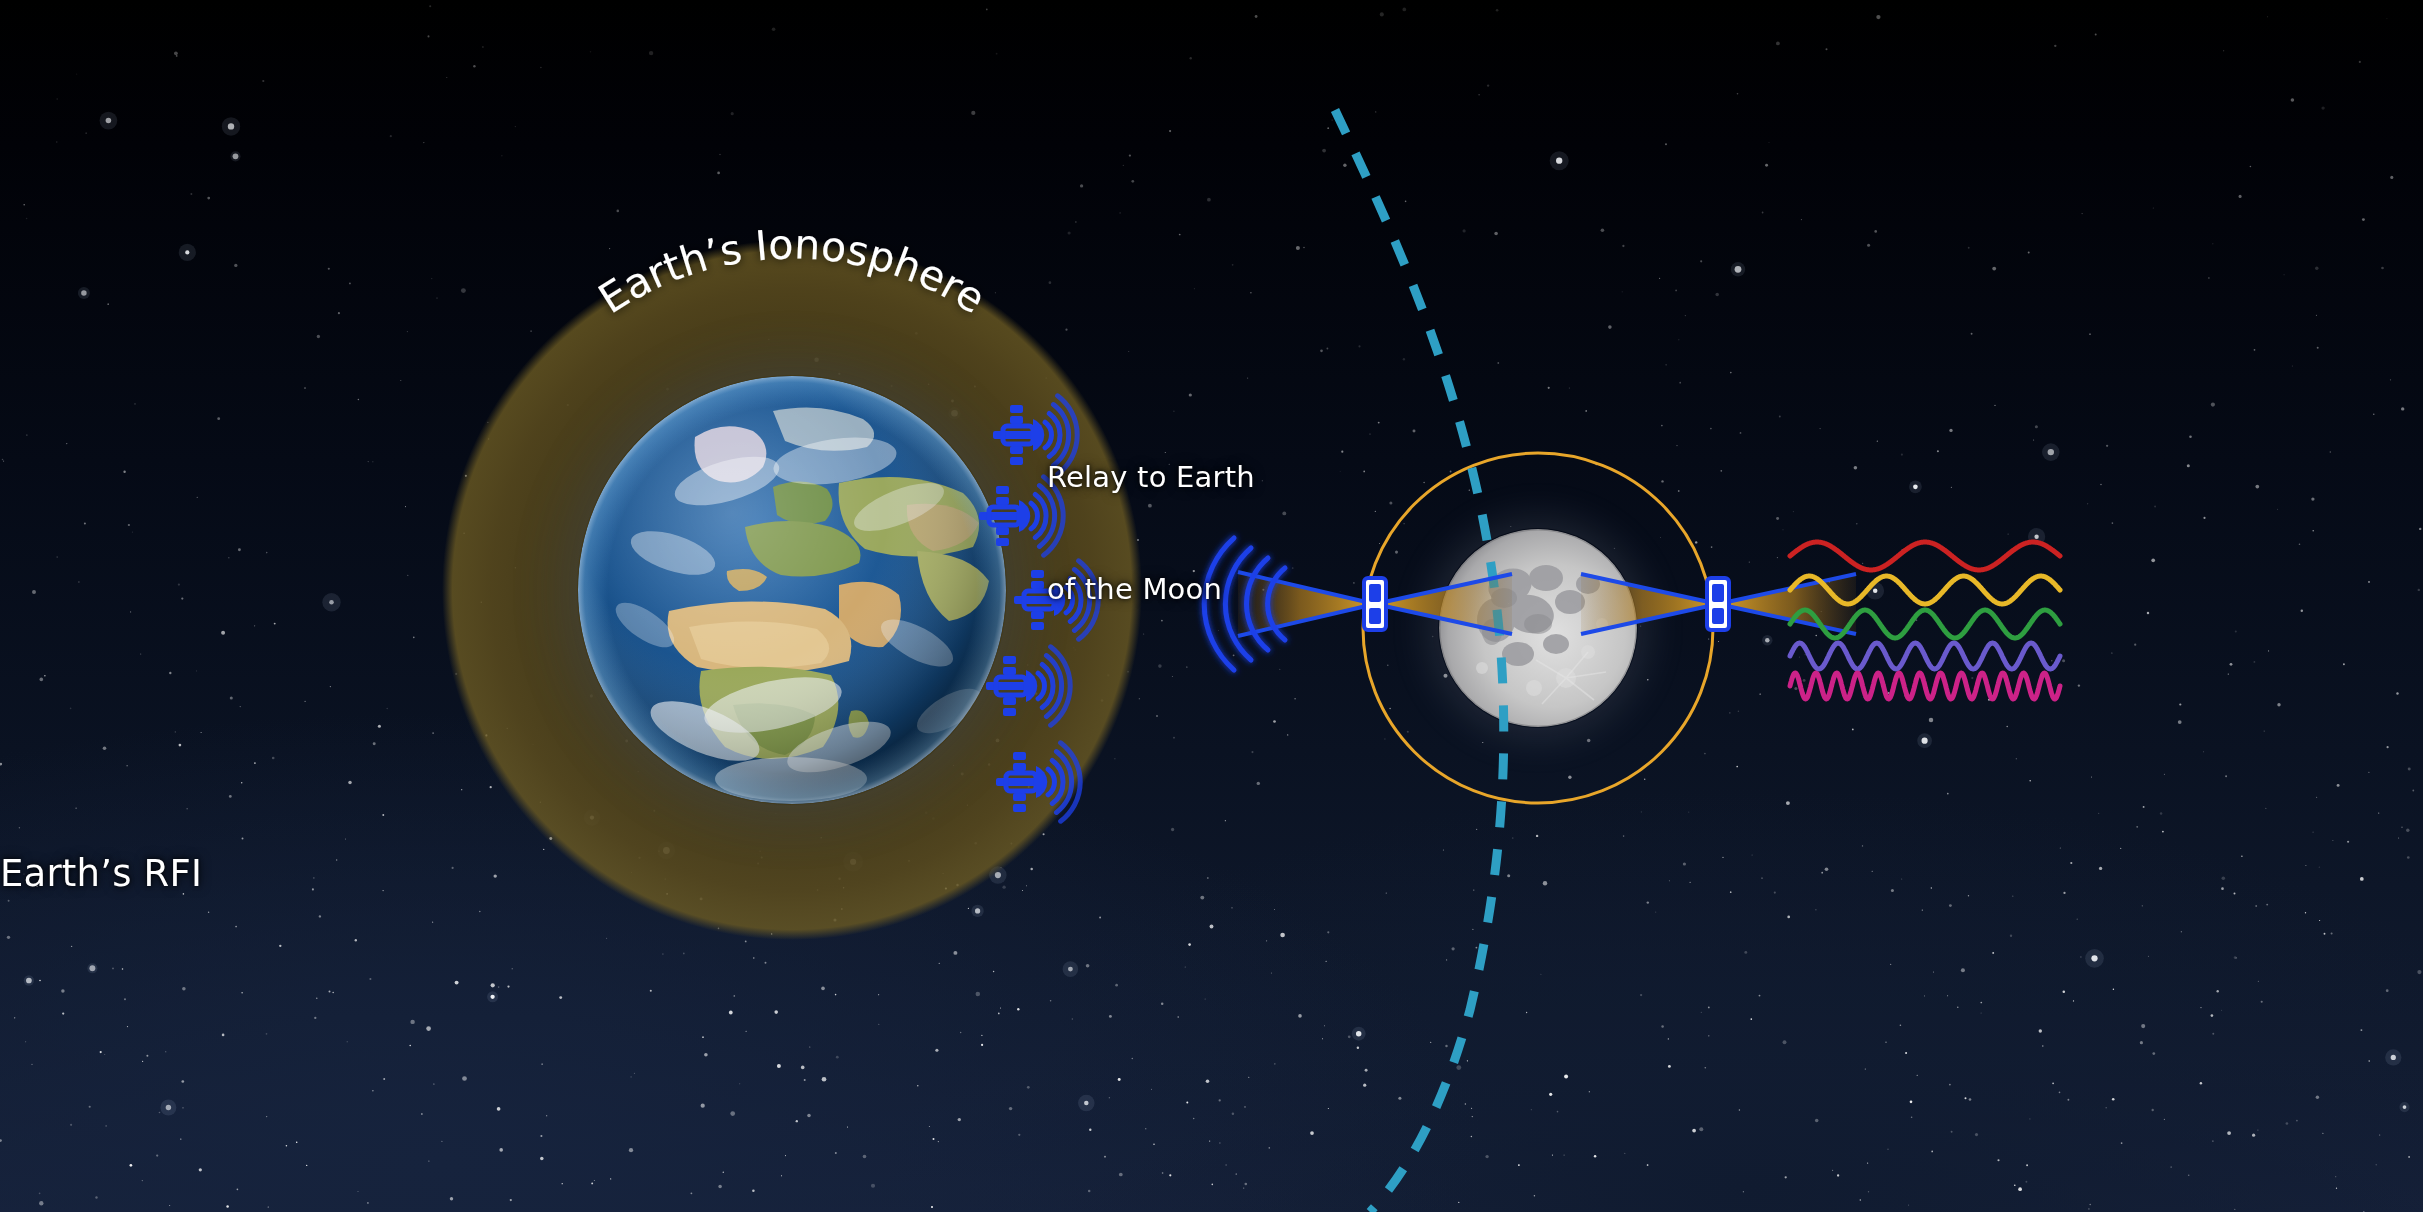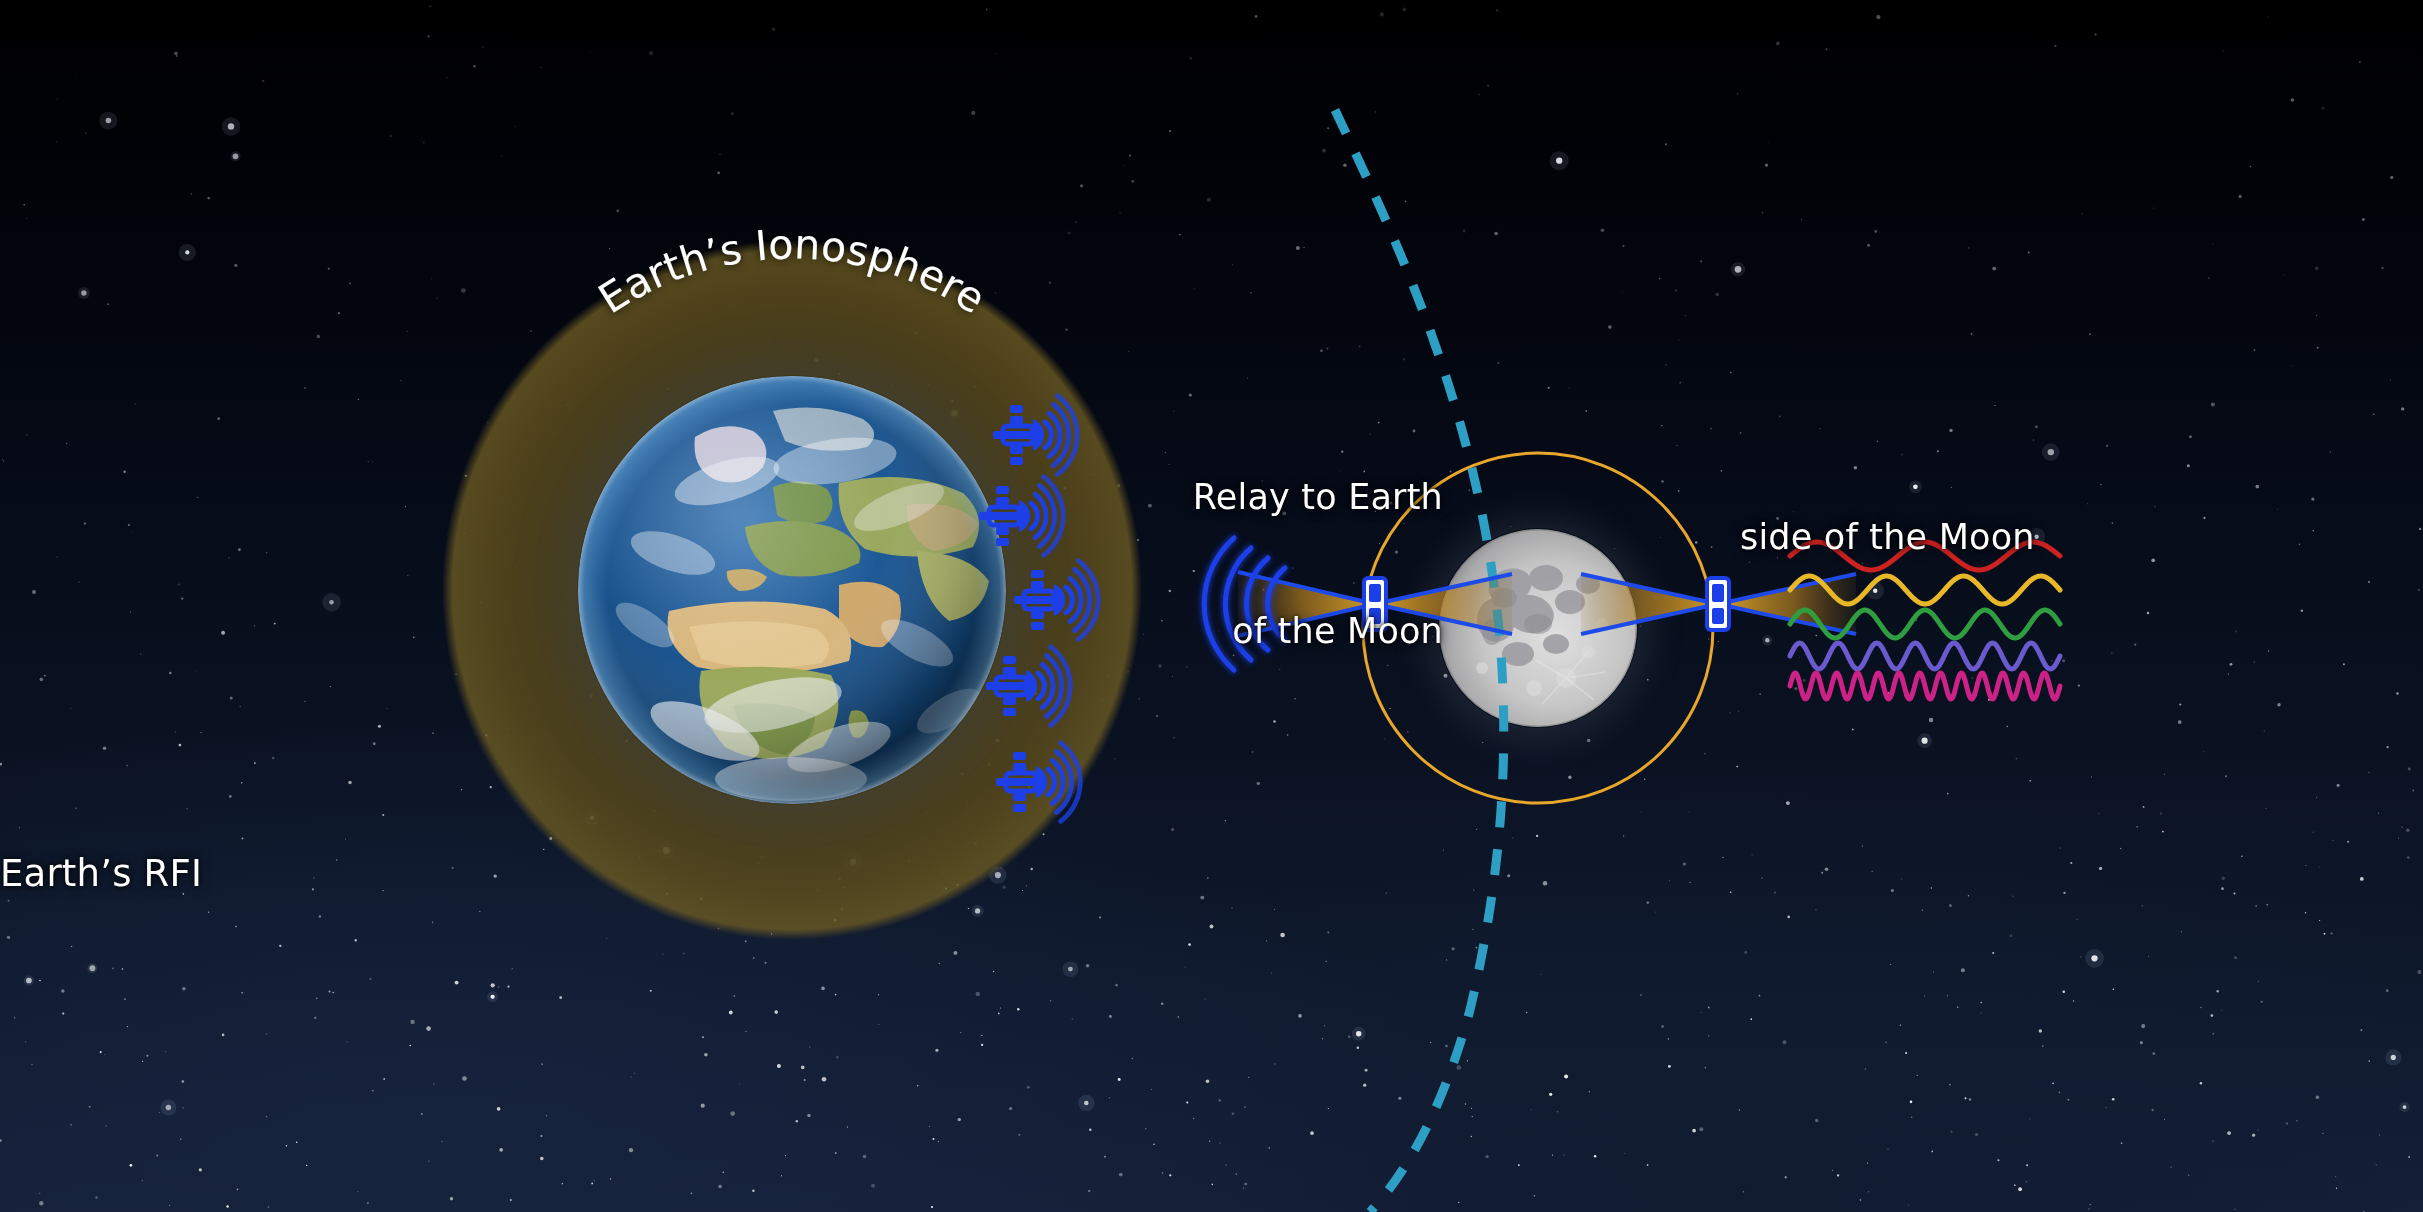--- a/index.html
+++ b/index.html
@@ -7,21 +7,21 @@
        font-family:"DejaVu Sans","Liberation Sans",sans-serif;}
   #stage{position:relative;width:2423px;height:1212px;overflow:hidden;
          background:
            radial-gradient(ellipse 70% 60% at 18% 96%, #16233d 0%, rgba(13,22,40,0) 62%),
            radial-gradient(ellipse 60% 55% at 72% 98%, #101b30 0%, rgba(13,22,40,0) 60%),
            linear-gradient(180deg,#000000 0%,#010207 12%,#050a16 38%,#0a1222 62%,#101a2e 84%,#16213a 100%);}
   .lyr{position:absolute;left:0;top:0;width:2423px;height:1212px;}
   .txt{position:absolute;color:#fff;letter-spacing:.2px;
        text-shadow:0 0 12px rgba(0,0,0,.85),0 0 4px rgba(0,0,0,.9);white-space:pre;}
   #rfiLabel{font-size:37px;left:0;top:852px;width:1013px;text-align:left;font-weight:400;}
-  #relayLabel{font-size:35px;left:1093px;top:385px;width:350px;text-align:right;line-height:1.28;}
+  #relayLabel{font-size:29px;left:1047px;top:385px;width:350px;text-align:left;line-height:1.28;}
   #observeLabel{font-size:35px;left:1740px;top:425px;width:400px;text-align:left;line-height:1.28;}
   .ln{display:block;}
   #earthWrap{position:absolute;left:577px;top:375px;width:430px;height:430px;border-radius:50%;
     overflow:hidden;box-shadow:0 0 55px 14px rgba(80,120,190,.16);}
   #moonWrap{position:absolute;left:1438px;top:528px;width:200px;height:200px;border-radius:50%;
     overflow:hidden;box-shadow:0 0 40px 10px rgba(190,200,215,.13);}
 </style>
 </head>
 <body>
 
@@ -1333,16 +1333,15 @@
   </svg>
 
   <div class="txt" id="rfiLabel">Earth’s RFI</div>
 
   <div class="txt" id="relayLabel">
     <span class="ln">Relay to Earth</span>
     <span class="ln">of the Moon</span>
   </div>
 
   <div class="txt" id="observeLabel">
-    <span class="ln">side of the Moon</span>
   </div>
 
 </div>
 
 </body></html>

